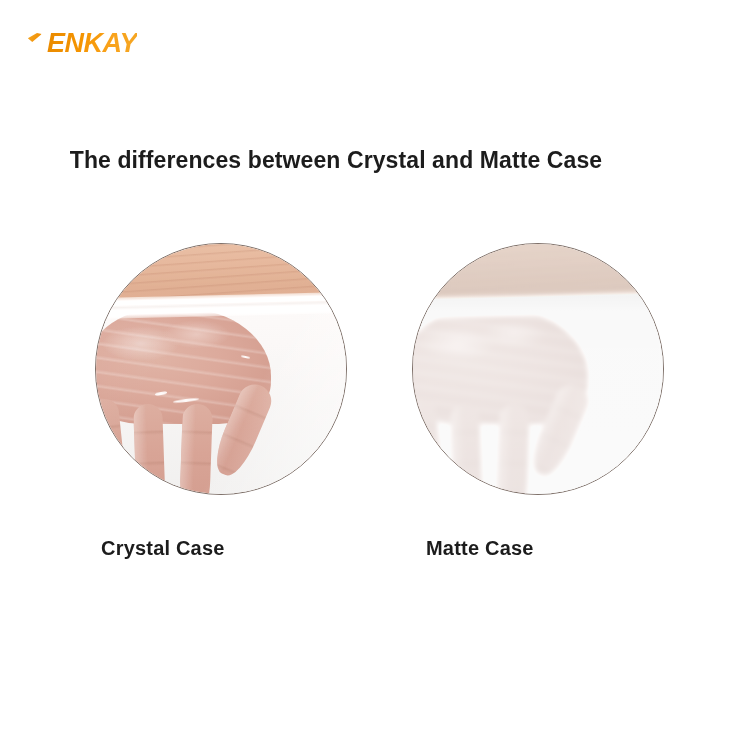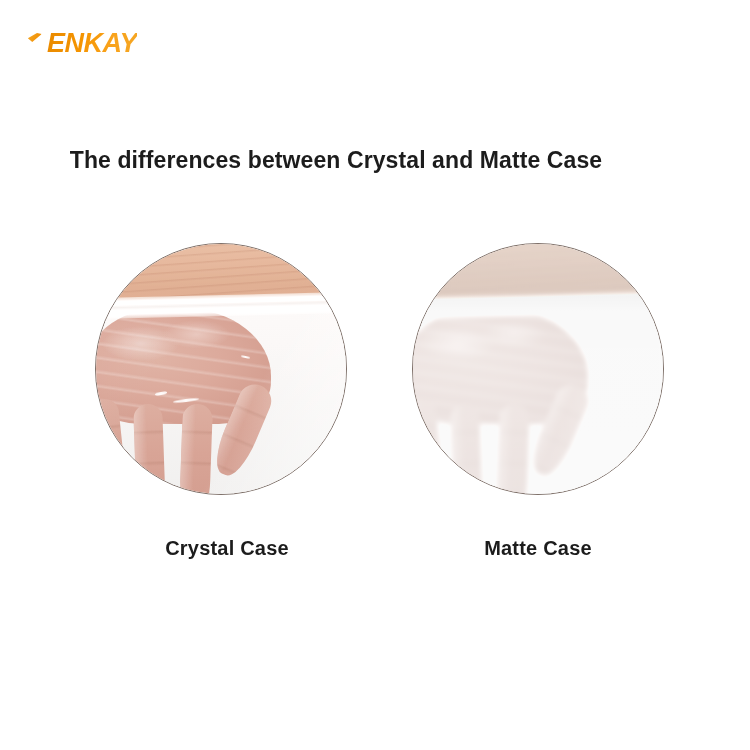--- a/index.html
+++ b/index.html
@@ -232,29 +232,29 @@
         rgba(255,255,255,0.60) 62%,
         rgba(255,255,255,0.64) 100%);
     pointer-events: none;
   }
 
   
   .caption {
     position: absolute;
     top: 537px;
     width: 252px;
-    text-align: center;
+    text-align: left;
     font-size: 20px;
     font-weight: 700;
     color: #1c1c1c;
     letter-spacing: 0.2px;
     white-space: nowrap;
   }
   .caption.left  { left: 101px; }
-  .caption.right { left: 412px; }
+  .caption.right { left: 426px; }
 </style>
 </head>
 <body>
 
 <div>
   <span class="brand-spark"></span>
   <span class="brand">ENKAY</span>
 </div>
 
 <div class="headline">The differences between Crystal and Matte Case</div>

